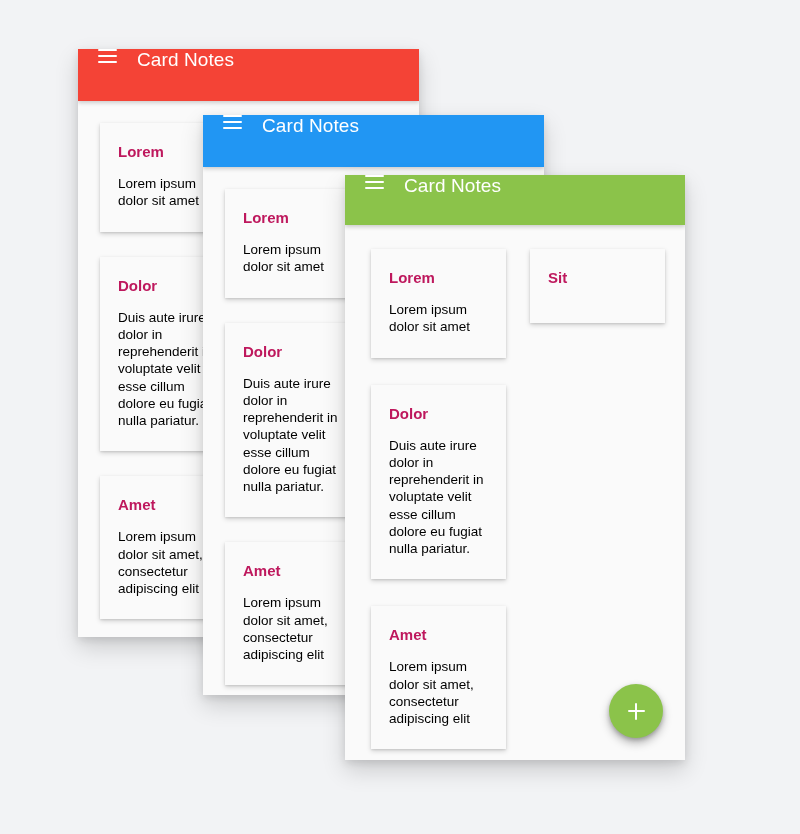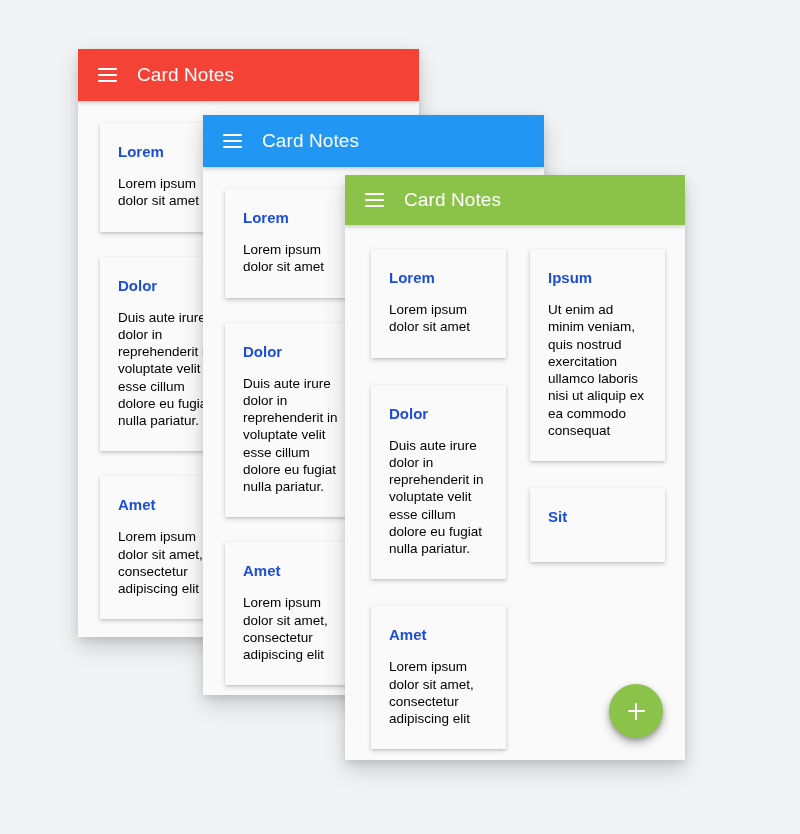--- a/index.html
+++ b/index.html
@@ -29,21 +29,21 @@
   }
 
   .panel-red   { left: 78px;  top: 49px;  width: 341px; height: 588px; z-index: 1; }
   .panel-blue  { left: 203px; top: 115px; width: 341px; height: 580px; z-index: 2; }
   .panel-green { left: 345px; top: 175px; width: 340px; height: 585px; z-index: 3; }
 
   
   .appbar {
     height: 52px;
     display: flex;
-    align-items: center;
+    align-items: flex-start;
     padding: 0 0 0 20px;
     box-sizing: border-box;
     box-shadow: 0 2px 4px rgba(0,0,0,0.18);
     position: relative;
     z-index: 5;
   }
   .panel-green .appbar { height: 50px; }
 
   .appbar-title {
     color: #ffffff;
@@ -102,21 +102,21 @@
     background: #fafafa;
     box-shadow: 0 2px 5px rgba(0,0,0,0.17), 0 1px 2px rgba(0,0,0,0.10);
     padding: 20px 18px 22px 18px;
     box-sizing: border-box;
     width: 100%;
   }
 
   .note-title {
     font-size: 15px;
     font-weight: bold;
-    color: #1d4ed8;
+    color: #be185d;
     margin: 0 0 14px 0;
     line-height: 1.2;
   }
 
   .note-body {
     font-size: 13.5px;
     color: #000000;
     line-height: 1.28;
     margin: 0;
   }
@@ -241,24 +241,20 @@
             <div class="note-body">Duis aute irure dolor in reprehenderit in voluptate velit esse cillum dolore eu fugiat nulla pariatur.</div>
           </div>
 
           <div class="note-card">
             <div class="note-title">Amet</div>
             <div class="note-body">Lorem ipsum dolor sit amet, consectetur adipiscing elit</div>
           </div>
         </div>
 
         <div class="column">
-          <div class="note-card">
-            <div class="note-title">Ipsum</div>
-            <div class="note-body">Ut enim ad minim veniam, quis nostrud exercitation ullamco laboris nisi ut aliquip ex ea commodo consequat</div>
-          </div>
 
           <div class="note-card">
             <div class="note-title">Sit</div>
           </div>
         </div>
 
       </div>
 
       <button class="fab">
         <span class="plus-h"></span>

